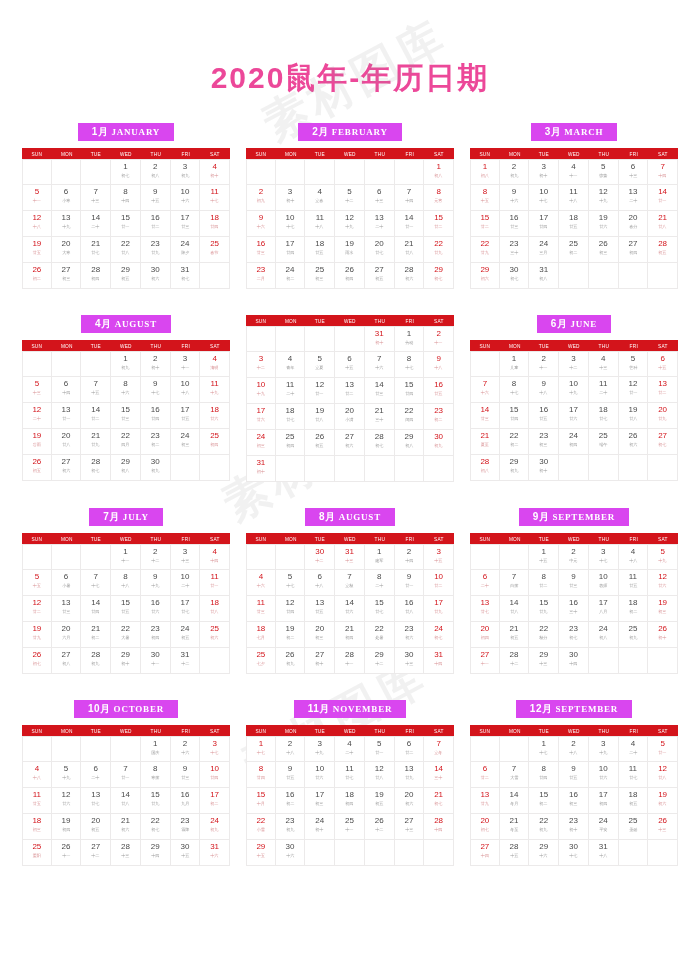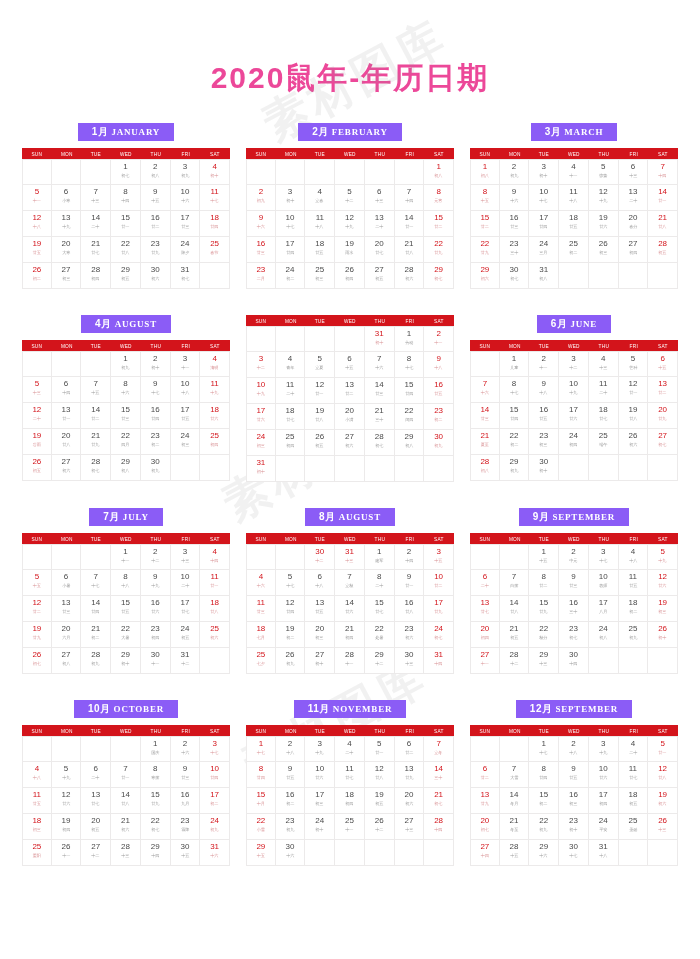--- a/index.html
+++ b/index.html
@@ -61,21 +61,21 @@
   .month-block {
     width: 208px;
   }
 
   .month-title-wrap {
     display: flex;
     justify-content: center;
     margin-bottom: 7px;
   }
   .month-title {
-    background: #8b5cf6;
+    background: #d946ef;
     color: #ffffff;
     font-size: 10px;
     font-weight: bold;
     padding: 3px 14px 3px 14px;
     letter-spacing: 0.5px;
     line-height: 11px;
     white-space: nowrap;
   }
   .month-title .cn { font-size: 10px; }
   .month-title .en {

